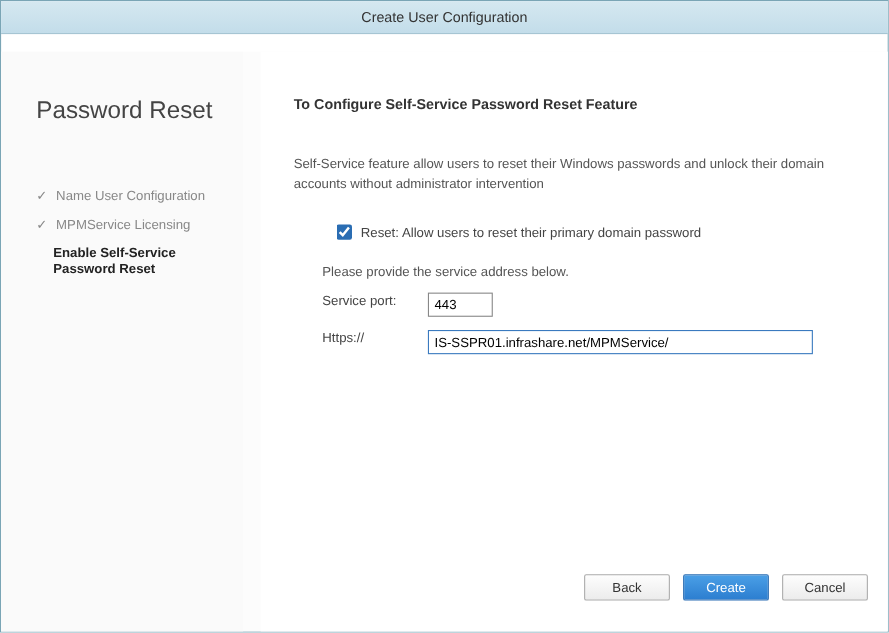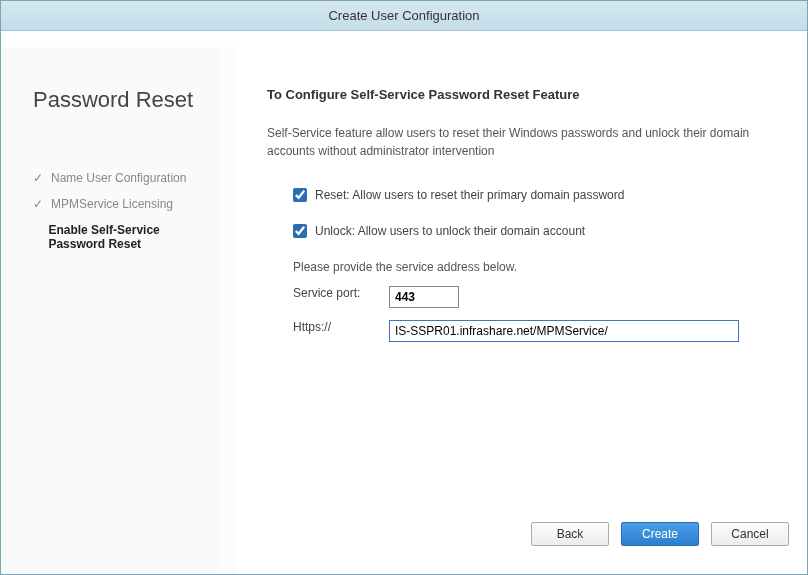--- a/index.html
+++ b/index.html
@@ -67,33 +67,33 @@
     .main {
       flex: 1;
       padding: 40px 30px 10px 30px;
       background: #fff;
       position: relative;
     }
     .main-heading {
       font-size: 13px;
       font-weight: 600;
       color: #333;
-      margin-bottom: 22px;
+      margin-bottom: 38px;
     }
     .main-desc {
       font-size: 12px;
       color: #555;
       line-height: 1.5;
       margin-bottom: 28px;
     }
     .checkbox-row {
       display: flex;
       align-items: center;
       gap: 8px;
-      margin-left: 26px;
+      margin-left: 39px;
       margin-bottom: 22px;
       font-size: 12px;
       color: #444;
     }
     .checkbox-row input[type="checkbox"] {
       width: 14px;
       height: 14px;
       accent-color: #2a6db3;
     }
     .instruction {
@@ -113,21 +113,21 @@
     }
     .field-label {
       width: 80px;
     }
     .field-row input[type="text"] {
       border: 1px solid #888;
       font-size: 12px;
       padding: 3px 5px;
       font-family: inherit;
     }
-    .port-input { width: 70px; font-weight: bold; }
+    .port-input { width: 59px; }
     .url-input {
       width: 350px;
       border: 1px solid #3a7abf !important;
     }
     .button-bar {
       position: absolute;
       bottom: 28px;
       right: 18px;
       display: flex;
       gap: 12px;
@@ -178,24 +178,20 @@
 
     <div class="main">
       <div class="main-heading">To Configure Self-Service Password Reset Feature</div>
       <div class="main-desc">Self-Service feature allow users to reset their Windows passwords and unlock their domain accounts without administrator intervention</div>
 
       <label class="checkbox-row">
         <input type="checkbox" checked="" style="">
         <span>Reset: Allow users to reset their primary domain password</span>
       </label>
 
-      <label class="checkbox-row">
-        <input type="checkbox" checked="" style="">
-        <span>Unlock: Allow users to unlock their domain account</span>
-      </label>
 
       <div class="instruction">Please provide the service address below.</div>
 
       <div class="field-row">
         <span class="field-label">Service port:</span>
         <input type="text" class="port-input" value="443" style="">
       </div>
 
       <div class="field-row">
         <span class="field-label">Https://</span>

